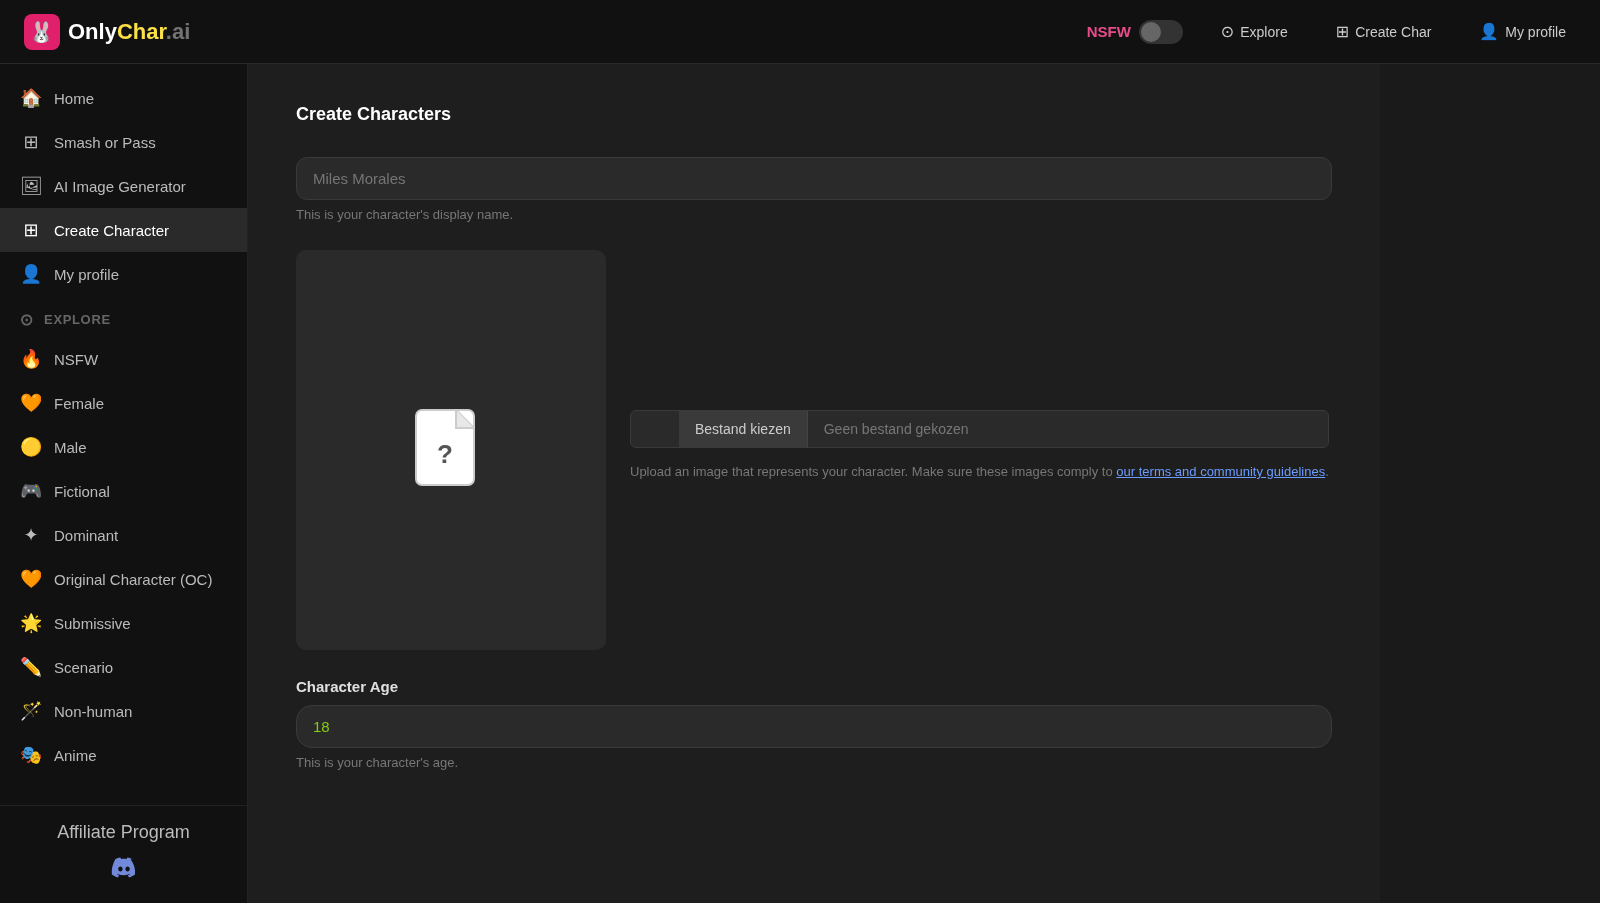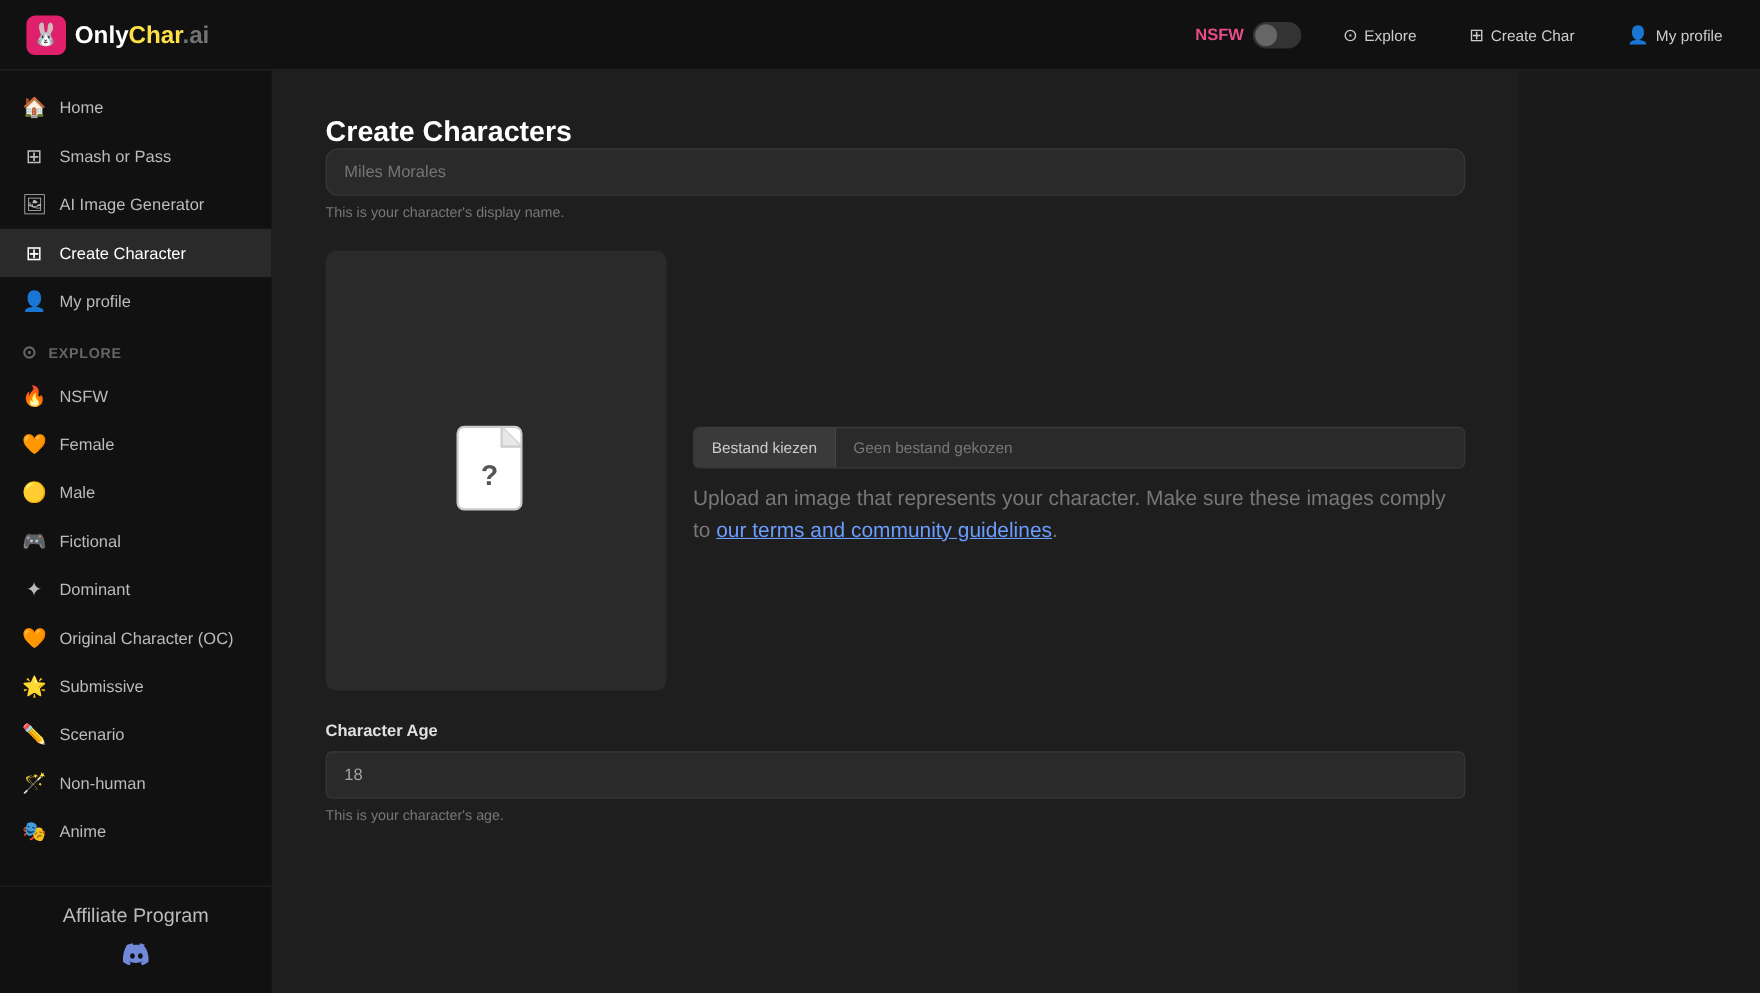--- a/index.html
+++ b/index.html
@@ -122,23 +122,24 @@
     }
 
     
     .main {
       flex: 1;
       overflow-y: auto;
       background: #1e1e1e;
       padding: 40px 48px;
     }
     .page-title {
-      font-size: 26px;
+      font-size: 18px;
       font-weight: 700;
       color: #fff;
+      margin-bottom: 32px;
     }
 
     .form-section {
       margin-bottom: 28px;
     }
     .form-label {
       font-size: 15px;
       font-weight: 600;
       color: #e0e0e0;
       margin-bottom: 10px;
@@ -189,54 +190,55 @@
       font-size: 16px;
       font-weight: 600;
       color: #e0e0e0;
     }
     .file-input-row {
       display: flex; align-items: center;
       background: #2a2a2a;
       border: 1px solid #3a3a3a;
       border-radius: 6px;
       overflow: hidden;
+      padding-left: 48px;
     }
     .file-choose-btn {
       background: #3a3a3a;
       border: none;
       color: #ccc;
       font-size: 14px;
       padding: 10px 16px;
       cursor: pointer;
       border-right: 1px solid #444;
       white-space: nowrap;
     }
     .file-no-file {
       color: #777;
       font-size: 14px;
       padding: 10px 16px;
     }
     .upload-hint {
-      font-size: 19px;
+      font-size: 13px;
       color: #777;
       line-height: 1.5;
     }
     .upload-hint a {
       color: #6b9cff;
       text-decoration: underline;
     }
 
     
     .age-section { margin-bottom: 4px; }
     .age-input {
       width: 100%;
       background: #2a2a2a;
       border: 1px solid #3a3a3a;
-      border-radius: 6px;
-      color: #a3a3a3;
+      border-radius: 16px;
+      color: #84cc16;
       font-size: 15px;
       padding: 12px 16px;
       outline: none;
     }
 
     
     ::-webkit-scrollbar { width: 6px; }
     ::-webkit-scrollbar-track { background: #111; }
     ::-webkit-scrollbar-thumb { background: #333; border-radius: 3px; }
 

